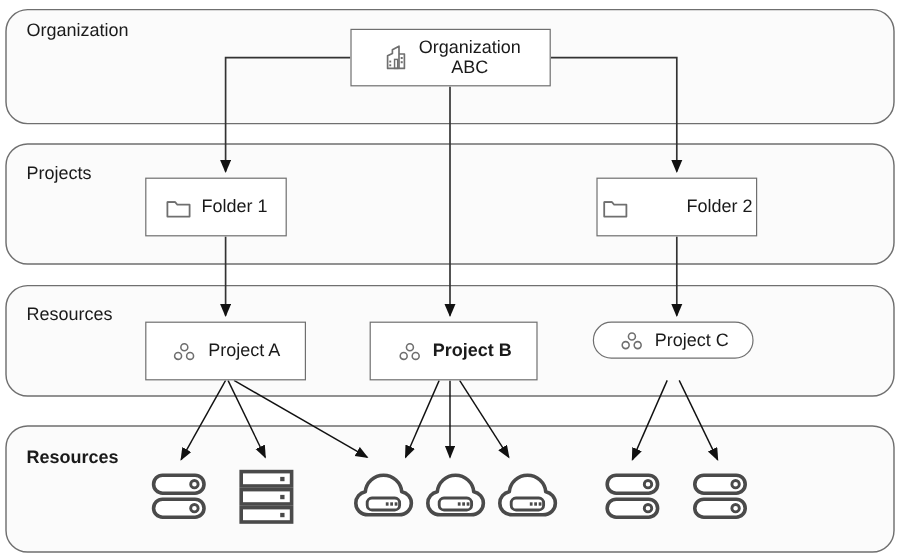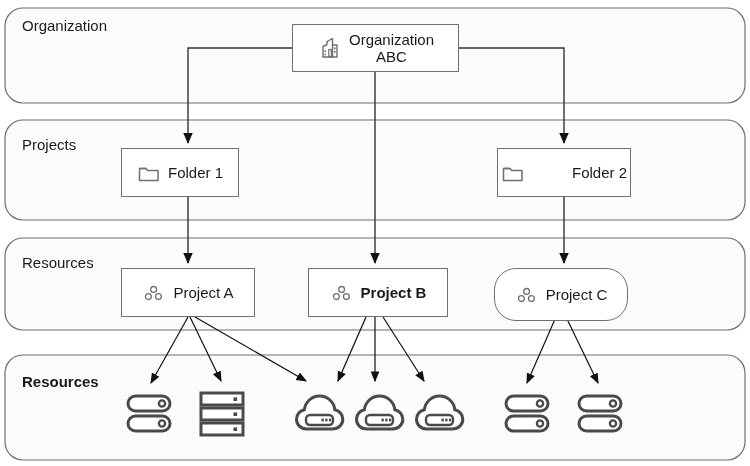--- a/index.html
+++ b/index.html
@@ -127,21 +127,21 @@
     <span class="glyph">
       <svg width="24" height="22" viewBox="0 0 24 22">
         <circle cx="11.6" cy="7.4" r="2.9" fill="none" stroke="#6f6f6f" stroke-width="1.3"></circle>
         <circle cx="6.4" cy="14.6" r="2.9" fill="none" stroke="#6f6f6f" stroke-width="1.3"></circle>
         <circle cx="16.4" cy="14.6" r="2.9" fill="none" stroke="#6f6f6f" stroke-width="1.3"></circle>
       </svg>
     </span>
     <span class="txt">Project B</span>
   </div>
 
-  <div class="node project-node" style="left:494px;top:268px;width:134px;height:53px;border-radius:22px;">
+  <div class="node project-node" style="left:494px;top:268px;width:134px;height:31px;border-radius:22px;">
     <span class="glyph">
       <svg width="24" height="22" viewBox="0 0 24 22">
         <circle cx="11.6" cy="7.4" r="2.9" fill="none" stroke="#6f6f6f" stroke-width="1.3"></circle>
         <circle cx="6.4" cy="14.6" r="2.9" fill="none" stroke="#6f6f6f" stroke-width="1.3"></circle>
         <circle cx="16.4" cy="14.6" r="2.9" fill="none" stroke="#6f6f6f" stroke-width="1.3"></circle>
       </svg>
     </span>
     <span class="txt">Project C</span>
   </div>
 

